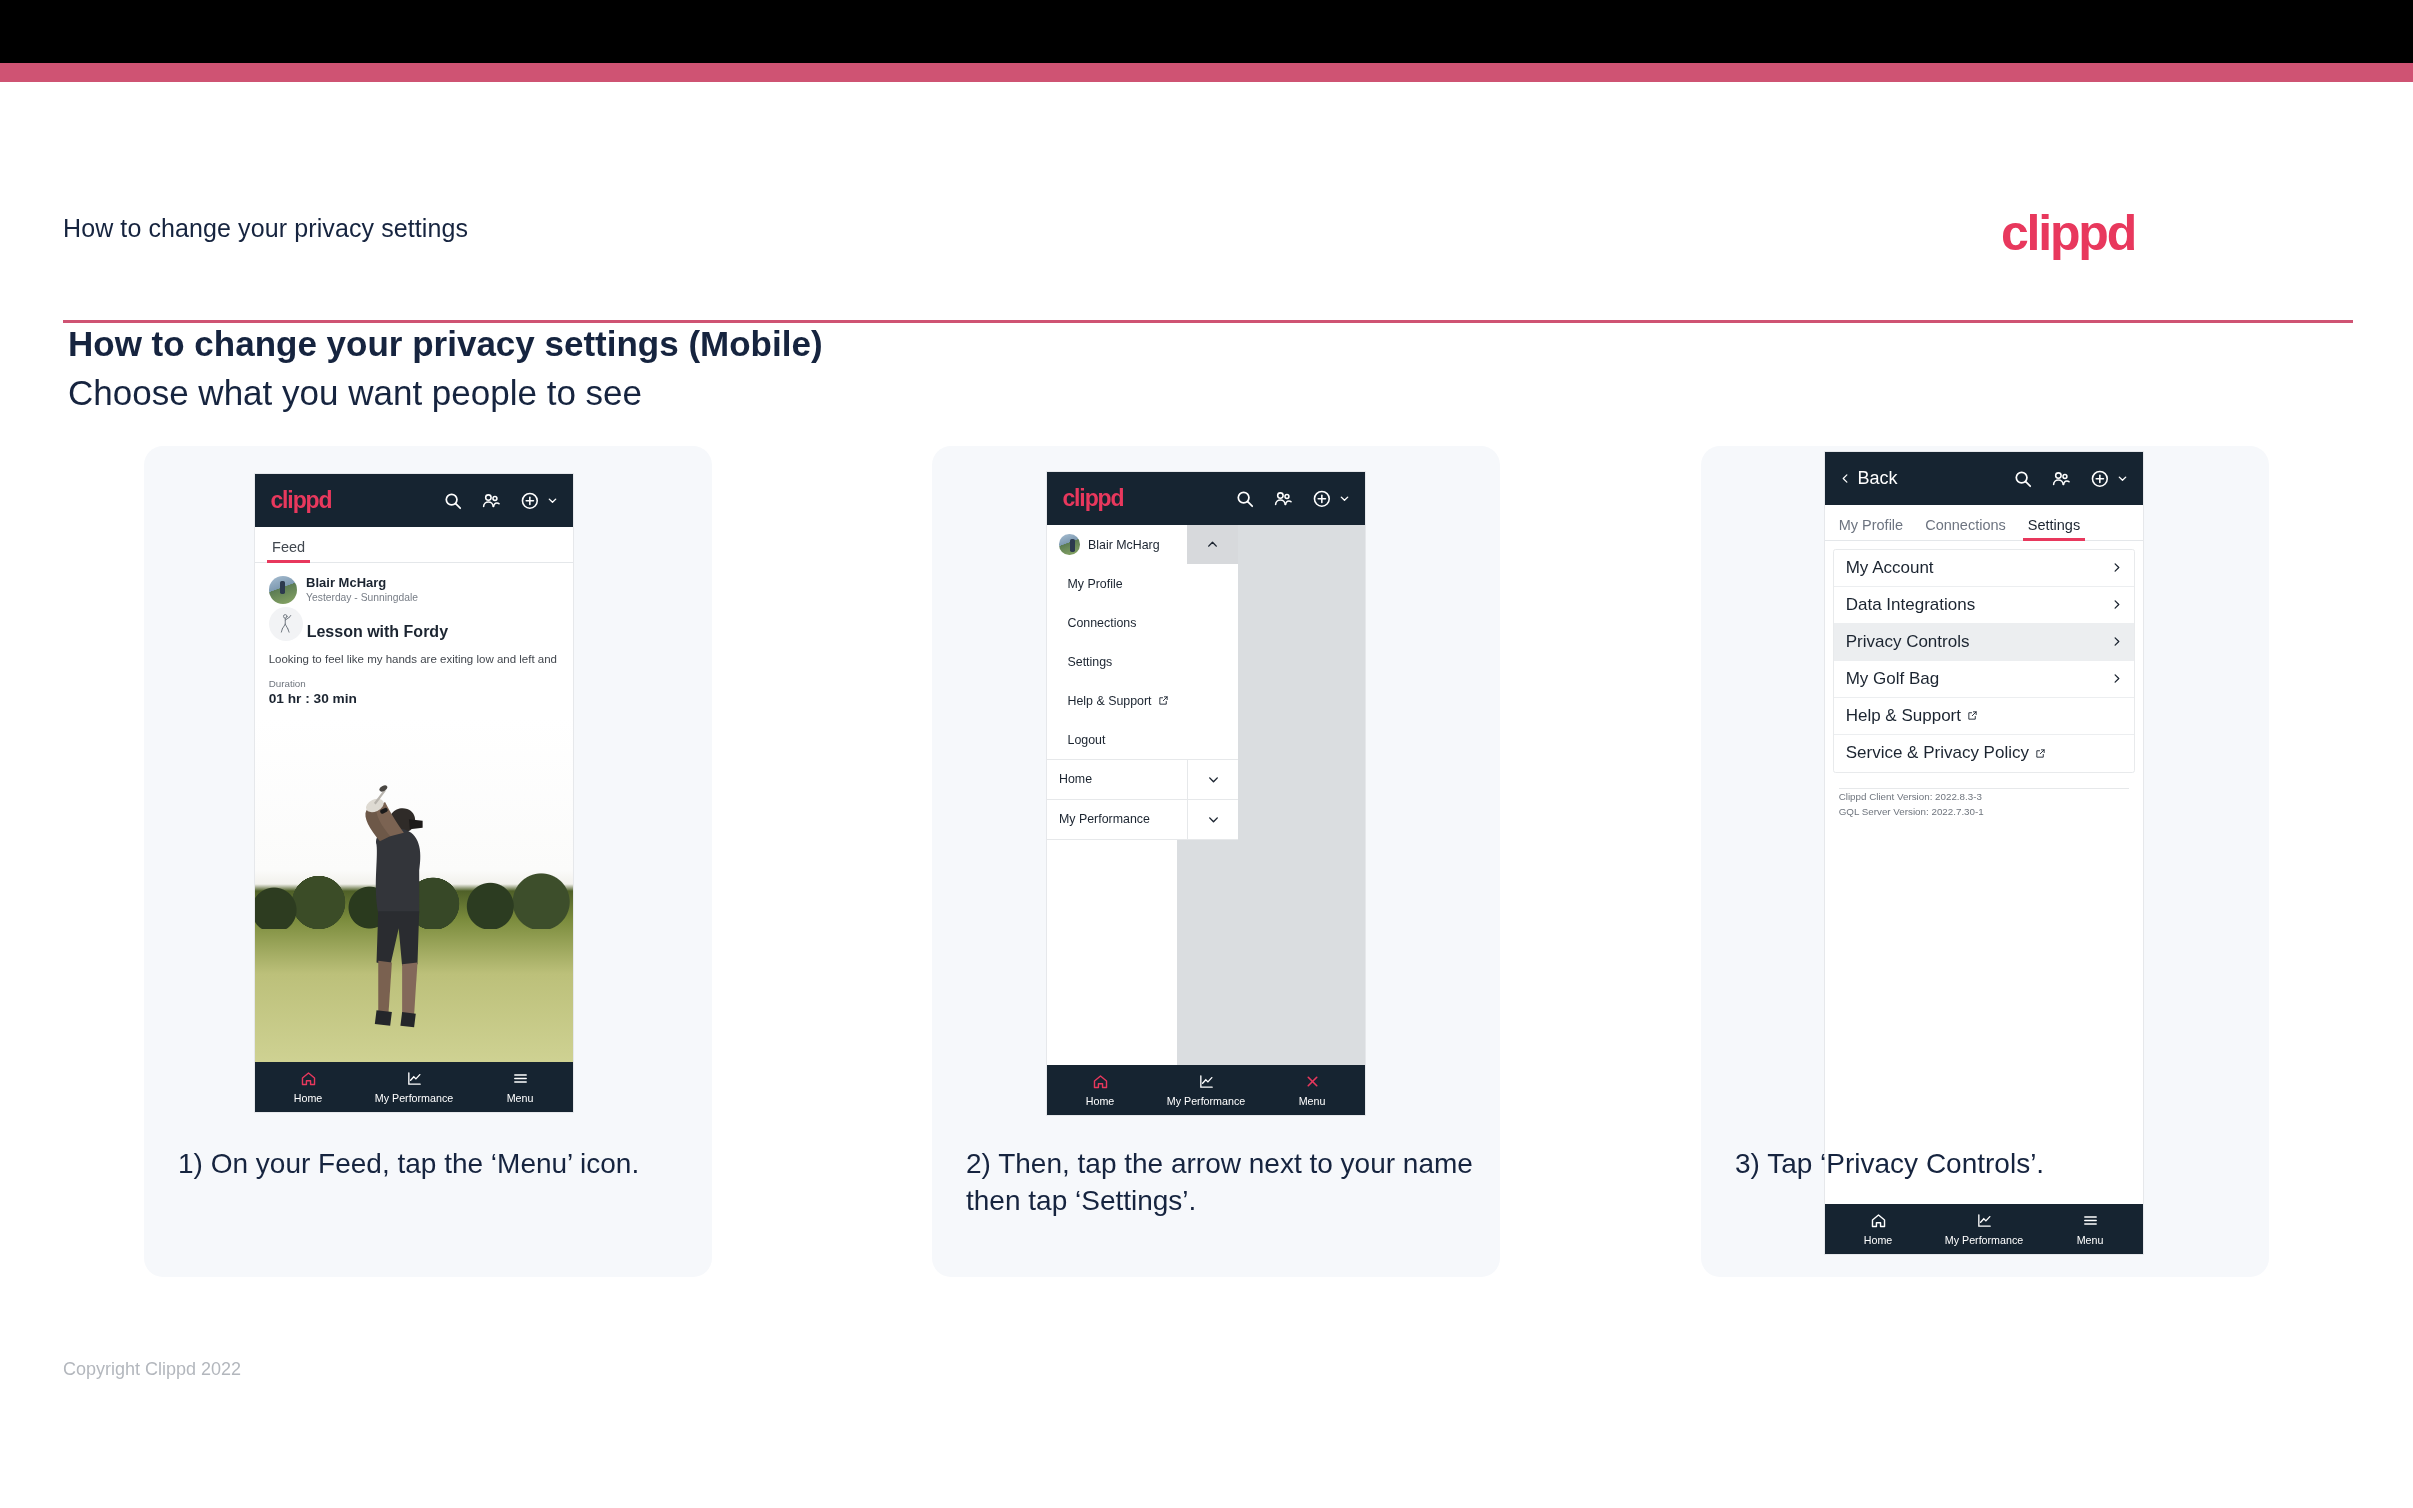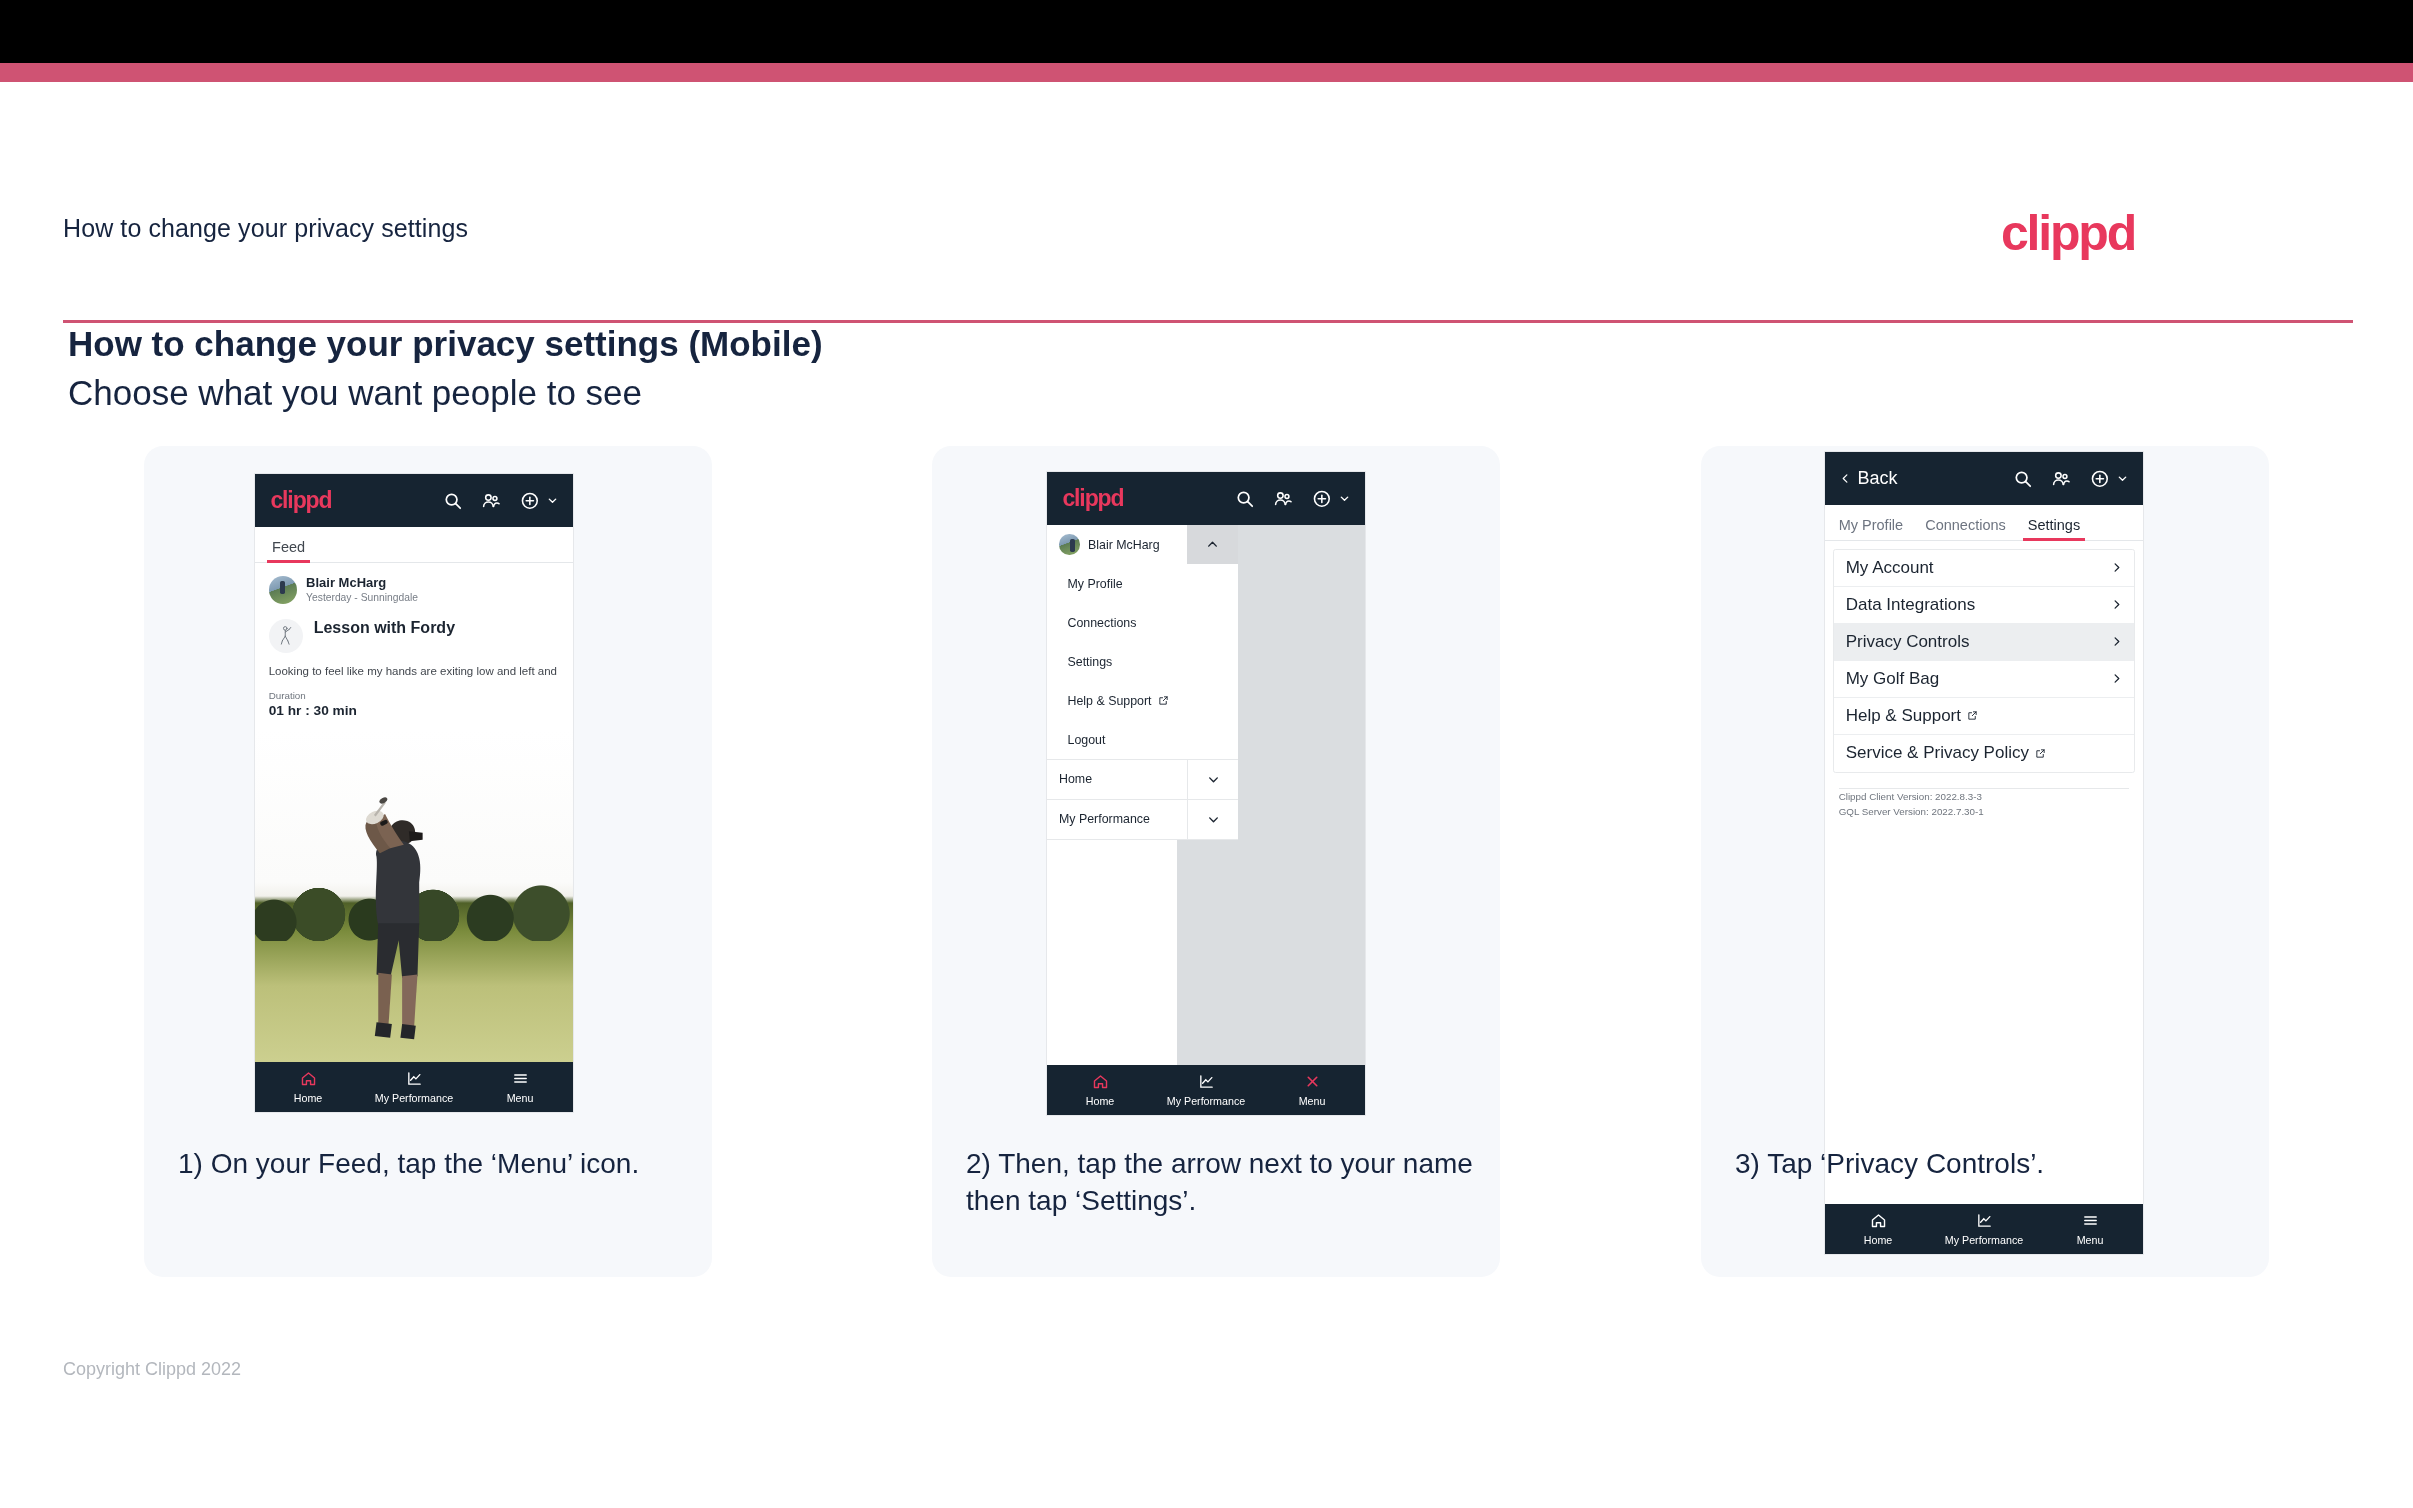--- a/index.html
+++ b/index.html
@@ -92,21 +92,21 @@
   .avatar {
     width:28px; height:28px; border-radius:50%;
     background:linear-gradient(160deg,#a9bfd3 0%,#7e9ab1 42%,#5c7c54 43%,#8aa865 100%);
     flex:0 0 auto; position:relative; overflow:hidden;
   }
   .avatar::after{ content:""; position:absolute; left:11px; top:5.1px; width:5.1px; height:13px;
     background:#2c3a4e; border-radius:1.7px; }
   .post-name { font-size:13px; font-weight:700; color:#1b2430; line-height:1.25; }
   .post-meta { font-size:10.3px; color:#777d86; line-height:1.3; }
 
-  .lesson-row { display:flex; align-items:flex-start; gap:11px; margin-top:14px; }
+  .lesson-row { display:flex; align-items:flex-end; gap:4px; margin-top:2px; }
   .lesson-ic {
     width:34px; height:34px; border-radius:50%; background:#f2f3f5;
     display:flex; align-items:center; justify-content:center; flex:0 0 auto;
   }
   .lesson-title { font-size:16px; font-weight:700; color:#1b2430; }
 
   .post-body { font-size:11.5px; color:#42474e; line-height:1.5; margin-top:10.3px;
                white-space:nowrap; overflow:hidden; }
   .dur-label { font-size:9.8px; color:#6f757e; margin-top:10.3px; }
   .dur-value { font-size:13.7px; font-weight:700; color:#1b2430; margin-top:1.7px; }

